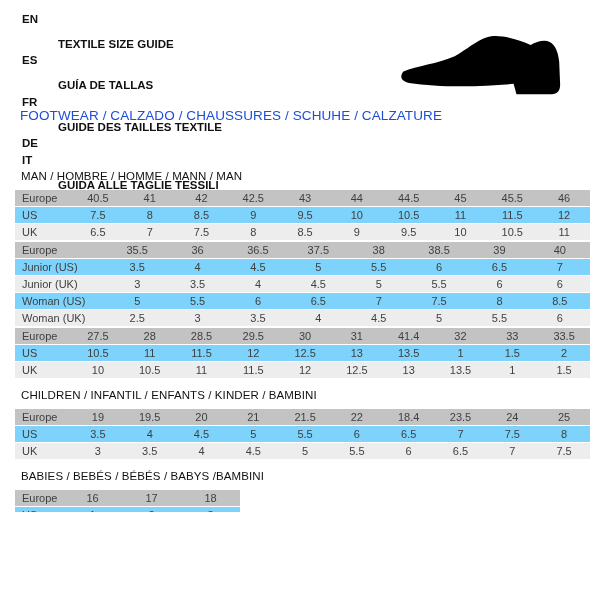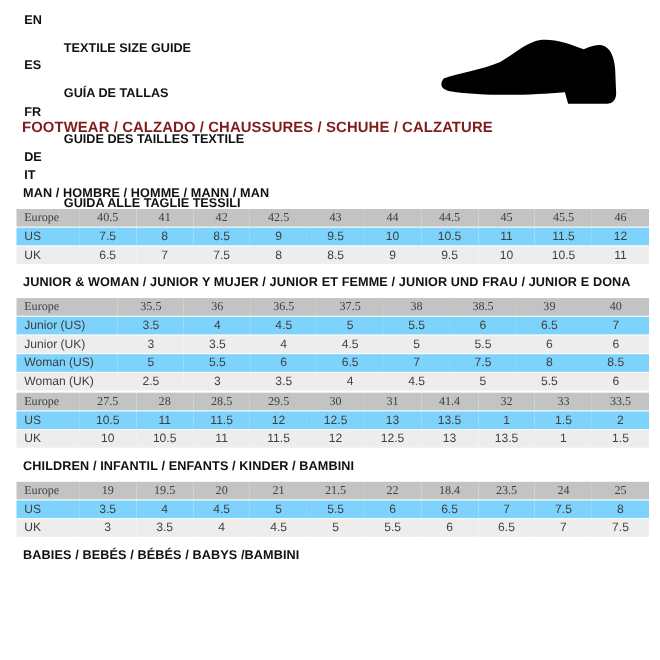--- a/index.html
+++ b/index.html
@@ -14,44 +14,44 @@
   .lang-list { position: absolute; left: 22px; top: 11px; }
   .lang-row { display: flex; font-weight: bold; font-size: 11.5px; line-height: 16.4px; color: #111; }
   .lang-code { width: 36px; flex: 0 0 36px; }
   .lang-text { white-space: pre; margin-top: 25px; }
 
   .shoe-wrap { position: absolute; left: 392px; top: 16px; width: 190px; height: 91px; }
   .shoe-wrap svg { display: block; width: 100%; height: 100%; }
 
   .category-title {
     position: absolute; left: 20px; top: 108px;
-    font-size: 13.5px; font-weight: bold; color: #7f1d1d; letter-spacing: 0.1px;
+    font-size: 13.5px; font-weight: normal; color: #1d4ed8; letter-spacing: 0.1px;
   }
 
   
   .tables { position: absolute; left: 15px; top: 170px; width: 575px; }
   .size-section-title {
     margin: 10px 0 6px 6px; font-size: 11.5px; line-height: 13px;
-    font-weight: bold; color: #111; letter-spacing: 0.1px;
+    font-weight: normal; color: #111; letter-spacing: 0.1px;
   }
   .size-section:first-child .size-section-title { margin-top: 0; }
 
   table.size-table {
     border-collapse: separate; border-spacing: 0 1px;
     table-layout: fixed; width: 575px;
     font-size: 11px; color: #3f3f3f;
   }
   table.size-table td { height: 16px; padding: 0; text-align: center; overflow: hidden; }
   table.size-table td.row-label { text-align: left; padding-left: 7px; }
   col.label-col { width: 57px; }
   table.t-wide-label col.label-col { width: 92px; }
   table.t-narrow { width: 225px; }
   table.t-narrow col.label-col { width: 48px; }
 
-  tr.hdr td { background: #c3c3c3; font-family: Liberation Serif, serif; }
+  tr.hdr td { background: #c3c3c3; }
   tr.alt td { background: #ededed; }
   tr.plain td { background: #7dd3fc; }
 </style>
 </head>
 <body>
 
 <div class="page">
 
   <div class="lang-list">
       <div class="lang-row">
@@ -148,21 +148,20 @@
               <td>9</td>
               <td>9.5</td>
               <td>10</td>
               <td>10.5</td>
               <td>11</td>
             </tr>
           </tbody>
         </table>
       </div>
       <div class="size-section">
-        <div class="size-section-title">JUNIOR &amp; WOMAN / JUNIOR Y MUJER / JUNIOR ET FEMME / JUNIOR UND FRAU / JUNIOR E DONA</div>
         <table class="size-table t-wide-label">
           <colgroup>
             <col class="label-col">
             <col>
             <col>
             <col>
             <col>
             <col>
             <col>
             <col>

